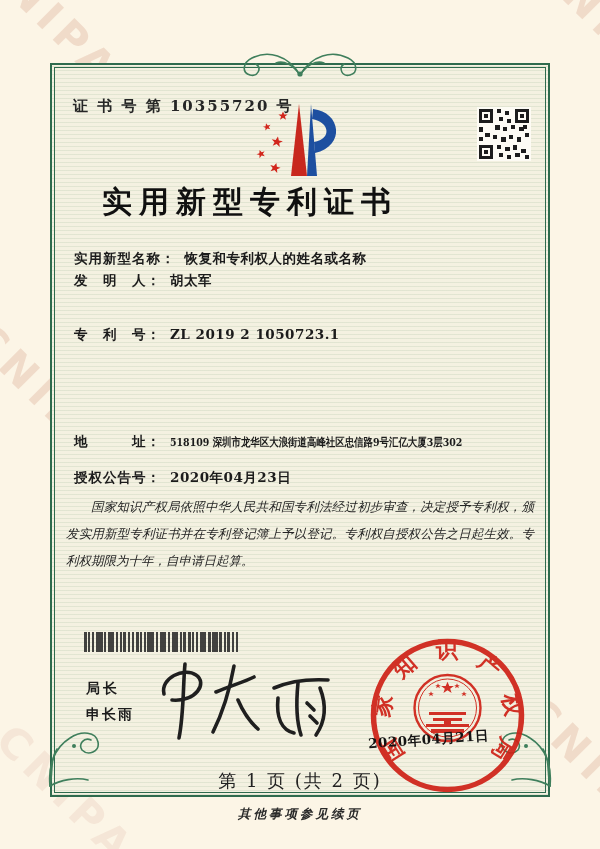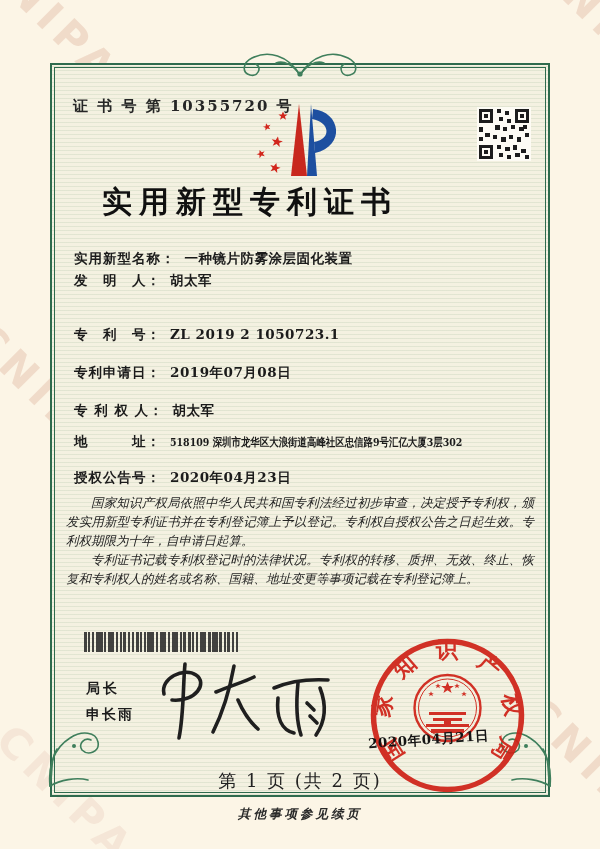--- a/index.html
+++ b/index.html
@@ -27,21 +27,21 @@
     content:""; position:absolute; inset:2px; border:1px solid #2f6b4e; pointer-events:none;
   }
   .ornament{position:absolute; z-index:2;}
   .abs{position:absolute; z-index:2;}
   .cert-no{left:73px; top:97px; font-size:15px; font-weight:600; letter-spacing:2px; color:#262626;}
   .title{left:0; top:182px; width:500px; text-align:center; font-size:30px; font-weight:700; letter-spacing:7px; color:#101010;}
   .row{left:74px; width:460px; font-size:13.5px; font-weight:600; color:#1b1b1b; white-space:nowrap;}
   .row .lbl{white-space:pre; letter-spacing:1px; margin-right:9px;}
   .row .val{letter-spacing:0.5px;}
   .row .val.condensed{display:inline-block; font-size:11.5px; transform:scaleX(0.82); transform-origin:0 60%; letter-spacing:0;}
-  .paras{left:66px; top:493px; width:468px; font-size:12.5px; line-height:19px; text-align:justify; font-style:italic; color:#242424;}
+  .paras{left:66px; top:493px; width:468px; font-size:12.5px; line-height:27px; text-align:justify; font-style:italic; color:#242424;}
   .paras p{margin:0; text-indent:2em;}
   .barcode{
     left:84px; top:632px; width:156px; height:20px; opacity:.88;
     background-image:
       repeating-linear-gradient(90deg,#2a2a2a 0 2px,transparent 2px 4px),
       repeating-linear-gradient(90deg,#2a2a2a 0 1px,transparent 1px 9px),
       repeating-linear-gradient(90deg,#2a2a2a 0 3px,transparent 3px 13px);
   }
   .director-title{left:86px; top:680px; font-size:14px; font-weight:700; letter-spacing:3px; font-family:Liberation Serif, serif;}
   .director-name{left:86px; top:706px; font-size:14px; font-weight:700; letter-spacing:2px; font-family:Liberation Sans, sans-serif;}
@@ -147,45 +147,38 @@
         <rect x="38" y="46" width="5" height="4"></rect>
         <rect x="48" y="48" width="4" height="4"></rect>
       <rect x="2" y="30" width="4" height="4"></rect>
         <rect x="46" y="18" width="4" height="4"></rect>
     </g>
   </svg>
 
   <div class="abs title">实用新型专利证书</div>
 
   <div class="abs row" style="top:250px;">
-    <span class="lbl">实用新型名称：</span><span class="val">一种镜片防雾涂层固化装置</span>
+    <span class="lbl">实用新型名称：</span><span class="val">恢复和专利权人的姓名或名称</span>
   </div>
   <div class="abs row" style="top:272px;">
     <span class="lbl">发　明　人：</span><span class="val">胡太军</span>
   </div>
   <div class="abs row" style="top:326px;">
     <span class="lbl">专　利　号：</span><span class="val">ZL 2019 2 1050723.1</span>
   </div>
-  <div class="abs row" style="top:364px;">
-    <span class="lbl">专利申请日：</span><span class="val">2019年07月08日</span>
-  </div>
-  <div class="abs row" style="top:402px;">
-    <span class="lbl">专 利 权 人：</span><span class="val">胡太军</span>
-  </div>
   <div class="abs row" style="top:433px;">
     <span class="lbl">地　　　址：</span><span class="val condensed">518109 深圳市龙华区大浪街道高峰社区忠信路9号汇亿大厦3层302</span>
   </div>
 
   <div class="abs row" style="top:469px;">
     <span class="lbl">授权公告号：</span><span class="val">2020年04月23日</span>
   </div>
 
   <div class="abs paras">
     <p>国家知识产权局依照中华人民共和国专利法经过初步审查，决定授予专利权，颁发实用新型专利证书并在专利登记簿上予以登记。专利权自授权公告之日起生效。专利权期限为十年，自申请日起算。</p>
-    <p>专利证书记载专利权登记时的法律状况。专利权的转移、质押、无效、终止、恢复和专利权人的姓名或名称、国籍、地址变更等事项记载在专利登记簿上。</p>
   </div>
 
   <div class="abs barcode"></div>
 
   <div class="abs director-title">局长</div>
   <div class="abs director-name">申长雨</div>
 
   <svg class="abs signature" width="190" height="85" viewBox="0 0 190 85">
     <g stroke="#1f1f1f" fill="none" stroke-width="3.6" stroke-linecap="round" stroke-linejoin="round">
       <path d="M35,6 C33,25 34,55 29,80"></path>

